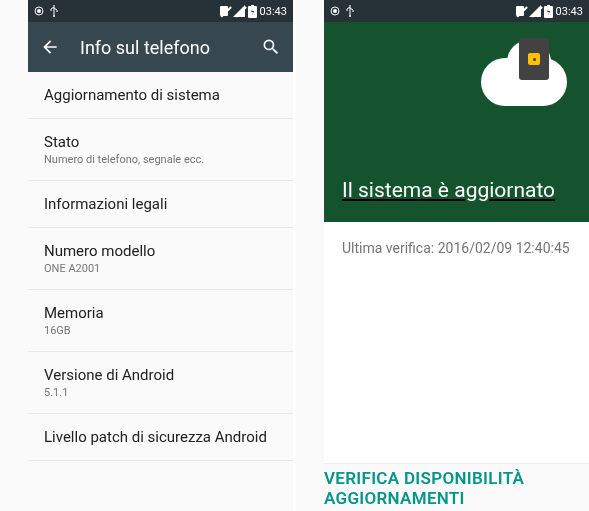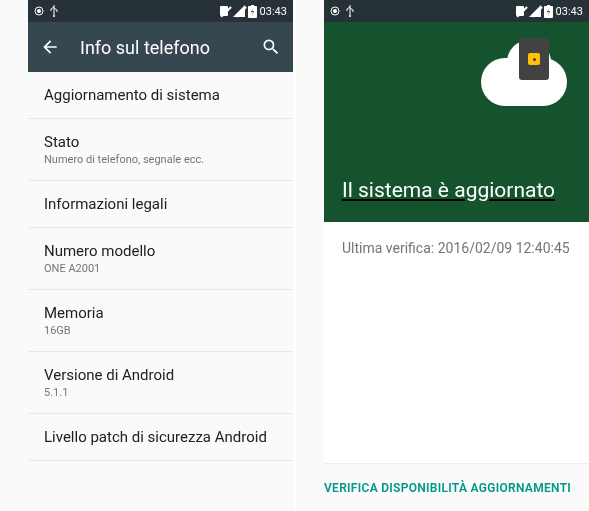--- a/index.html
+++ b/index.html
@@ -19,21 +19,21 @@
 .hero { height: 200px; background: #14532d; position: relative; overflow: hidden; display: flex; flex-direction: column; justify-content: flex-end; padding: 0 18px 20px; text-decoration: underline; }
 .hero-title { color: #fff; font-size: 21px; font-weight: 400; }
 .cloud-wrap { position: absolute; top: 36px; right: 22px; }
 .cloud { width: 86px; height: 48px; background: #fff; border-radius: 24px; position: relative; }
 .cloud::before { content: ""; position: absolute; width: 44px; height: 44px; background: #fff; border-radius: 50%; top: -18px; left: 26px; }
 .device { position: absolute; top: -20px; left: 38px; width: 30px; height: 42px; background: #424242; border-radius: 3px; display: flex; align-items: center; justify-content: center; }
 .device-screen { width: 12px; height: 12px; background: #ffc107; border-radius: 2px; display: flex; align-items: center; justify-content: center; }
 .device-dot { width: 3px; height: 3px; background: #424242; border-radius: 50%; }
 .content-area { flex: 1; background: #fff; padding: 18px; }
 .last-check { font-size: 14px; color: #757575; }
-.bottom-btn { height: 48px; display: flex; align-items: center; justify-content: flex-start; color: #009688; font-size: 12px; font-weight: 600; letter-spacing: 0.3px; cursor: pointer; border-top: 1px solid #eee; }
+.bottom-btn { height: 48px; display: flex; align-items: center; justify-content: flex-end; color: #009688; font-size: 17px; font-weight: 600; letter-spacing: 0.3px; cursor: pointer; border-top: 1px solid #eee; }
 .strike-icon { position: relative; }
 .strike-icon::after { content: ""; position: absolute; left: 1px; top: 50%; width: 14px; height: 1.5px; background: #fff; transform: rotate(-45deg); transform-origin: center; }
 </style>
 </head>
 <body>
 
 <div class="phone">
   <div class="status-bar">
     <div class="status-left">
       <span>

